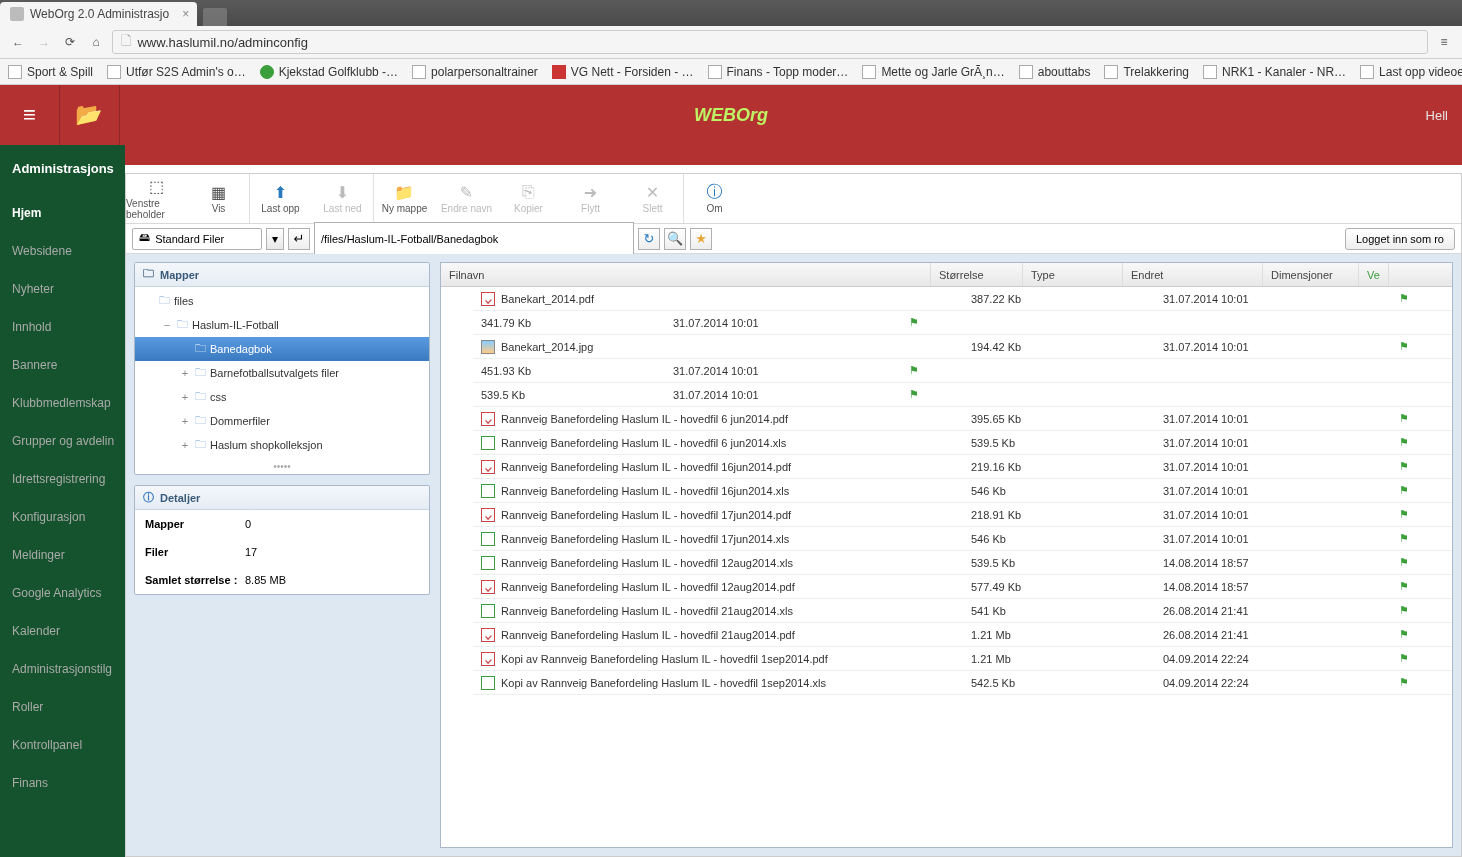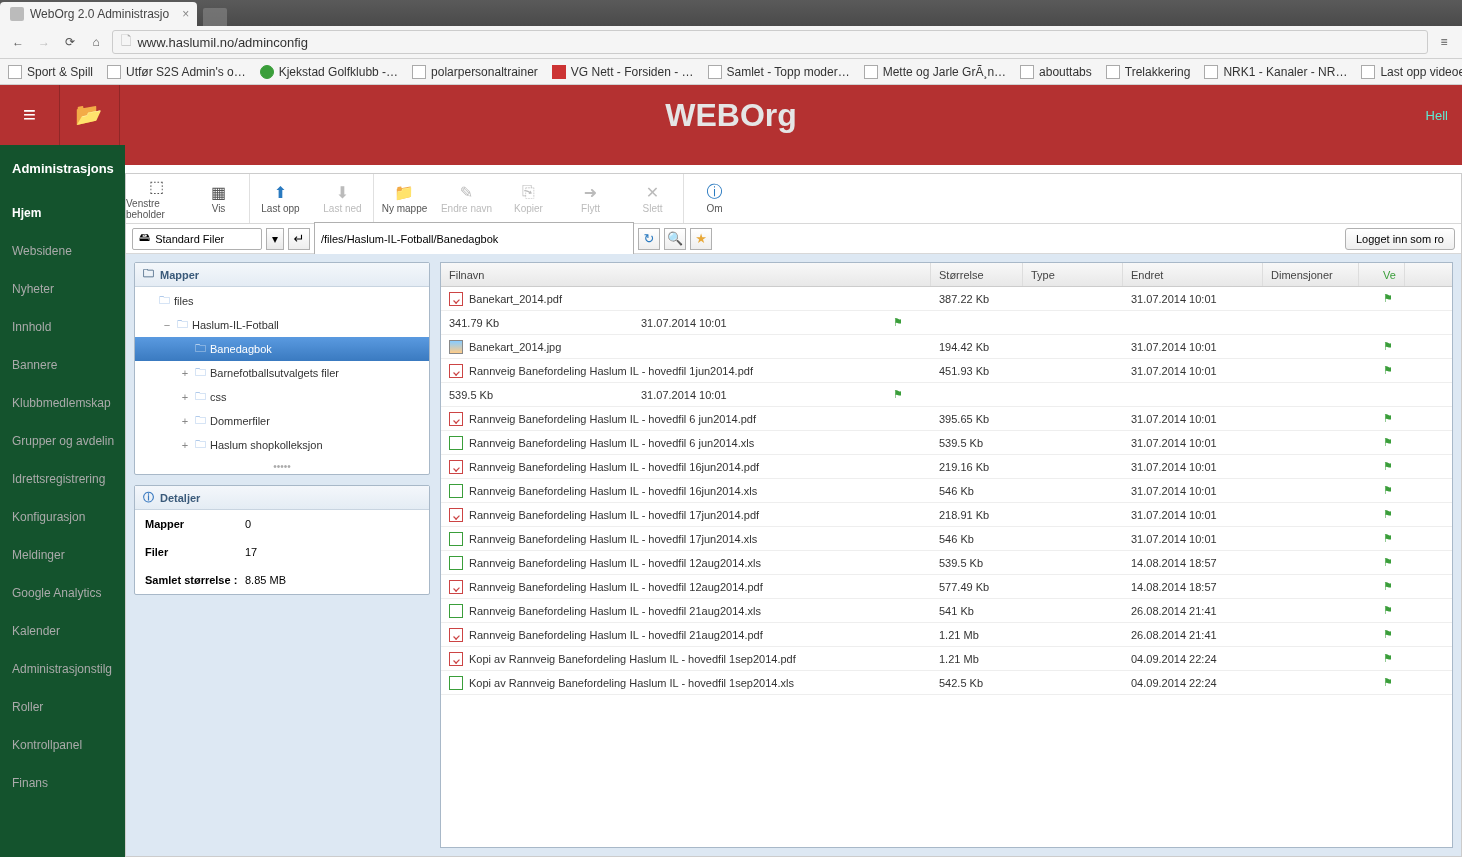--- a/index.html
+++ b/index.html
@@ -18,22 +18,22 @@
 .addr-input { flex: 1; height: 24px; border: 1px solid #ccc; border-radius: 3px; padding: 0 8px; font-size: 13px; color: #333; display: flex; align-items: center; }
 .bookmarks { background: #f5f5f5; height: 26px; border-bottom: 1px solid #d0d0d0; display: flex; align-items: center; padding: 0 8px; gap: 14px; font-size: 12px; color: #333; }
 .bm-item { display: flex; align-items: center; gap: 5px; cursor: pointer; white-space: nowrap; }
 .bm-ico { width: 14px; height: 14px; border: 1px solid #aaa; background: #fff; }
 .bm-ico.green { background: #3a9e3a; border-color: #3a9e3a; border-radius: 50%; }
 .bm-ico.red { background: #c33; border-color: #c33; }
 
 
 .app-header { background: #b43131; height: 60px; display: flex; align-items: center; position: relative; }
 .hdr-btn { width: 60px; height: 60px; display: flex; align-items: center; justify-content: center; border-right: 1px solid rgba(0,0,0,0.2); cursor: pointer; color: #fff; font-size: 22px; }
-.hdr-logo { position: absolute; left: 50%; transform: translateX(-50%); color: #e5e5e5; font-size: 32px; font-weight: bold; }
-.hdr-right { position: absolute; right: 14px; color: #5eead4; font-size: 13px; text-align: right; }
+.hdr-logo { position: absolute; left: 50%; transform: translateX(-50%); color: #bef264; font-size: 18px; font-weight: bold; font-style: italic; }
+.hdr-right { position: absolute; right: 14px; color: #e5e5e5; font-size: 13px; text-align: right; }
 
 
 .container { display: flex; height: calc(100vh - 145px); }
 .left-nav { width: 125px; background: #14532d; color: #aaa; padding-top: 16px; flex-shrink: 0; overflow: hidden; }
 .left-nav .hdr { color: #fff; font-weight: bold; font-size: 13px; padding: 0 12px 18px; }
 .left-nav .item { padding: 12px 12px; font-size: 12px; cursor: pointer; white-space: nowrap; overflow: hidden; }
 .left-nav .item.active { color: #fff; font-weight: bold; }
 
 
 .fm-outer { flex: 1; background: #fff; margin: 8px 0 0 0; border: 1px solid #ccc; display: flex; flex-direction: column; }
@@ -60,29 +60,29 @@
 .tree-row.selected { background: linear-gradient(#5a9ae0,#3a7ac0); color: #fff; }
 .tree-exp { width: 12px; color: #888; text-align: center; }
 .tree-fold { color: #6a9ad8; }
 .tree-row.selected .tree-fold { color: #fff; }
 .details { font-size: 11px; }
 .details-row { display: flex; padding: 8px 10px; }
 .details-row .lbl { width: 100px; font-weight: bold; }
 .fm-right { flex: 1; background: #fff; border: 1px solid #a8b8c8; display: flex; flex-direction: column; overflow: hidden; }
 .grid-hdr { display: flex; height: 24px; background: linear-gradient(#f8f8f8,#e8e8e8); border-bottom: 1px solid #ccc; font-size: 11px; color: #444; }
 .grid-hdr .col { padding: 8px 8px; display: flex; align-items: center; border-right: 1px solid #ddd; }
-.grid-body { flex: 1; overflow-y: auto; }
+.grid-body { flex: 1; overflow-y: auto; padding-left: 32px; }
 .grid-row { display: flex; height: 24px; border-bottom: 1px solid #eee; font-size: 11px; color: #333; align-items: center; }
 .grid-row .col { padding: 0 8px; display: flex; align-items: center; gap: 6px; overflow: hidden; white-space: nowrap; }
 .c-name { flex: 0 0 490px; }
 .c-size { flex: 0 0 92px; }
 .c-type { flex: 0 0 100px; }
 .c-mod { flex: 0 0 140px; }
 .c-dim { flex: 0 0 96px; }
-.c-act { flex: 0 0 24px; text-align: center; color: #3a9e3a; cursor: pointer; margin-left: 16px; }
+.c-act { flex: 0 0 24px; text-align: center; color: #3a9e3a; cursor: pointer; }
 .fico { width: 14px; height: 14px; border: 1px solid; display: inline-block; position: relative; }
 .fico.pdf { border-color: #c44; }
 .fico.pdf::after { content: ""; position: absolute; left: 2px; top: 4px; width: 7px; height: 5px; border: 1px solid #c44; border-width: 0 0 2px 2px; transform: rotate(-45deg) scale(0.6); }
 .fico.xls { border-color: #3a9e3a; }
 .fico.img { border-color: #888; background: linear-gradient(#8cf,#fc8); }
 .fico.gen { border-color: #aaa; }
 </style>
 </head>
 <body>
 
@@ -123,21 +123,21 @@
     <div class="bm-item">
       <span class="bm-ico gen"></span>
       <span>polarpersonaltrainer</span>
     </div>
     <div class="bm-item">
       <span class="bm-ico red"></span>
       <span>VG Nett - Forsiden - …</span>
     </div>
     <div class="bm-item">
       <span class="bm-ico gen"></span>
-      <span>Samlet - Topp moder…</span>
+      <span>Finans - Topp moder…</span>
     </div>
     <div class="bm-item">
       <span class="bm-ico gen"></span>
       <span>Mette og Jarle GrÃ¸n…</span>
     </div>
     <div class="bm-item">
       <span class="bm-ico gen"></span>
       <span>abouttabs</span>
     </div>
     <div class="bm-item">
@@ -349,24 +349,20 @@
                   <span class="fico img"></span>
                   <span>Banekart_2014.jpg</span>
                 </div>
     <div class="col c-size">194.42 Kb</div>
     <div class="col c-type"></div>
     <div class="col c-mod">31.07.2014 10:01</div>
     <div class="col c-dim"></div>
     <div class="col c-act">⚑</div>
               </div>
               <div class="grid-row">
-    <div class="col c-name">
-                  <span class="fico pdf"></span>
-                  <span>Rannveig Banefordeling Haslum IL - hovedfil 1jun2014.pdf</span>
-                </div>
     <div class="col c-size">451.93 Kb</div>
     <div class="col c-type"></div>
     <div class="col c-mod">31.07.2014 10:01</div>
     <div class="col c-dim"></div>
     <div class="col c-act">⚑</div>
               </div>
               <div class="grid-row">
     <div class="col c-size">539.5 Kb</div>
     <div class="col c-type"></div>
     <div class="col c-mod">31.07.2014 10:01</div>

